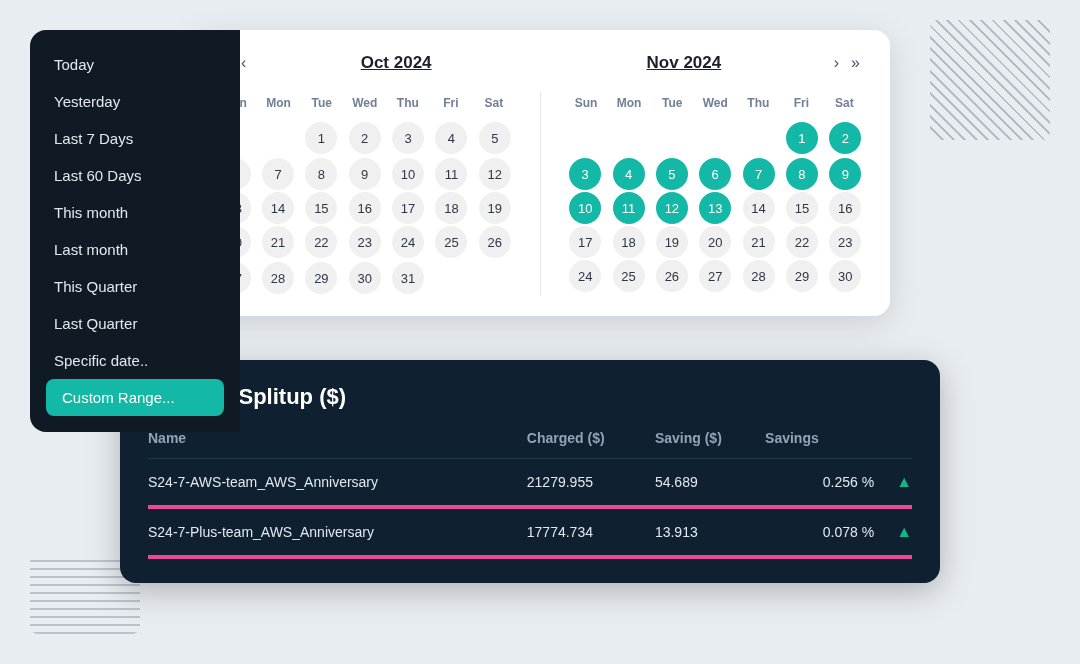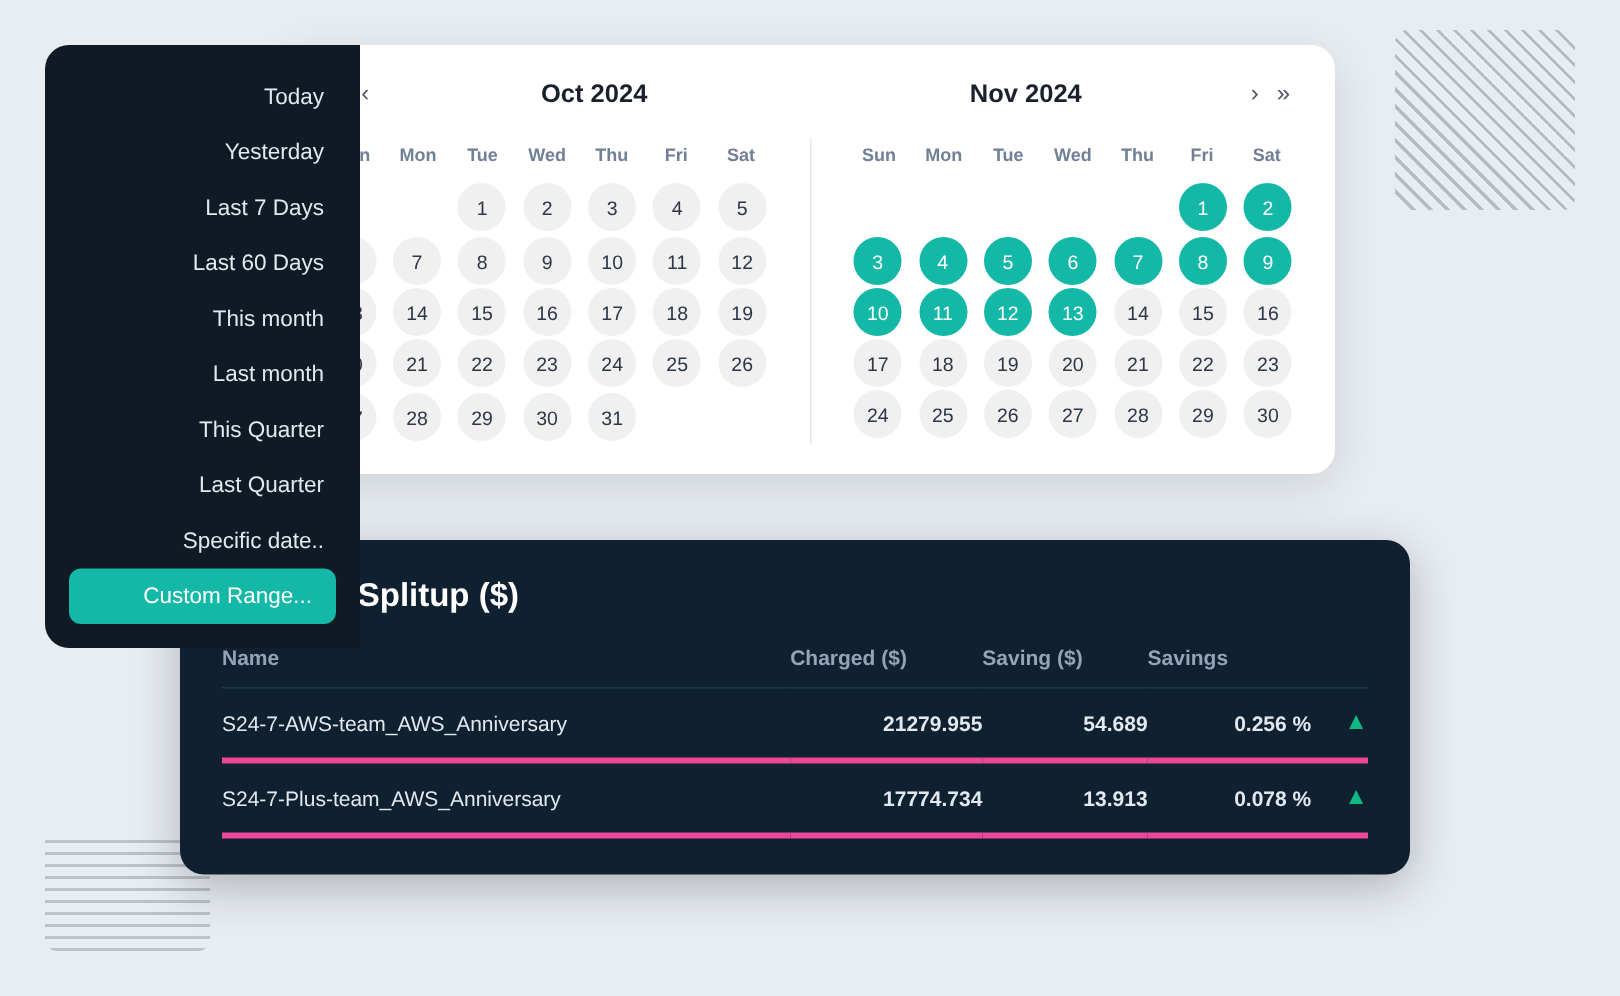--- a/index.html
+++ b/index.html
@@ -56,21 +56,20 @@
     
     .sidebar {
       position: absolute;
       top: 0;
       left: 0;
       width: 210px;
       background: #0f1a24;
       border-radius: 16px 0 0 16px;
       padding: 16px 0;
       z-index: 10;
-      text-align: right;
     }
 
     .sidebar-item {
       padding: 10px 24px;
       color: #e2e8f0;
       font-size: 15px;
       cursor: pointer;
       border-radius: 4px;
     }
 
@@ -100,20 +99,21 @@
       align-items: center;
       margin-bottom: 16px;
     }
 
     .cal-title {
       flex: 1;
       text-align: center;
       font-size: 17px;
       font-weight: 700;
       color: #1a202c;
+      text-decoration: underline;
     }
 
     .nav-btn {
       background: none;
       border: none;
       cursor: pointer;
       font-size: 16px;
       color: #4a5568;
       padding: 4px 6px;
       border-radius: 4px;
@@ -222,21 +222,21 @@
 
     .savings-table th.right { }
 
     .savings-table td {
       color: #e2e8f0;
       font-size: 14px;
       padding: 14px 0;
       border-bottom: 4px solid #ec4899;
     }
 
-    .savings-table td.right { text-align: right; font-weight: bold; }
+    .savings-table td.right { text-align: left; }
 
     .progress-cell {
       display: flex;
       align-items: center;
       justify-content: flex-end;
       gap: 22px;
     }
 
     .arrow-up {
       color: #10b981;

